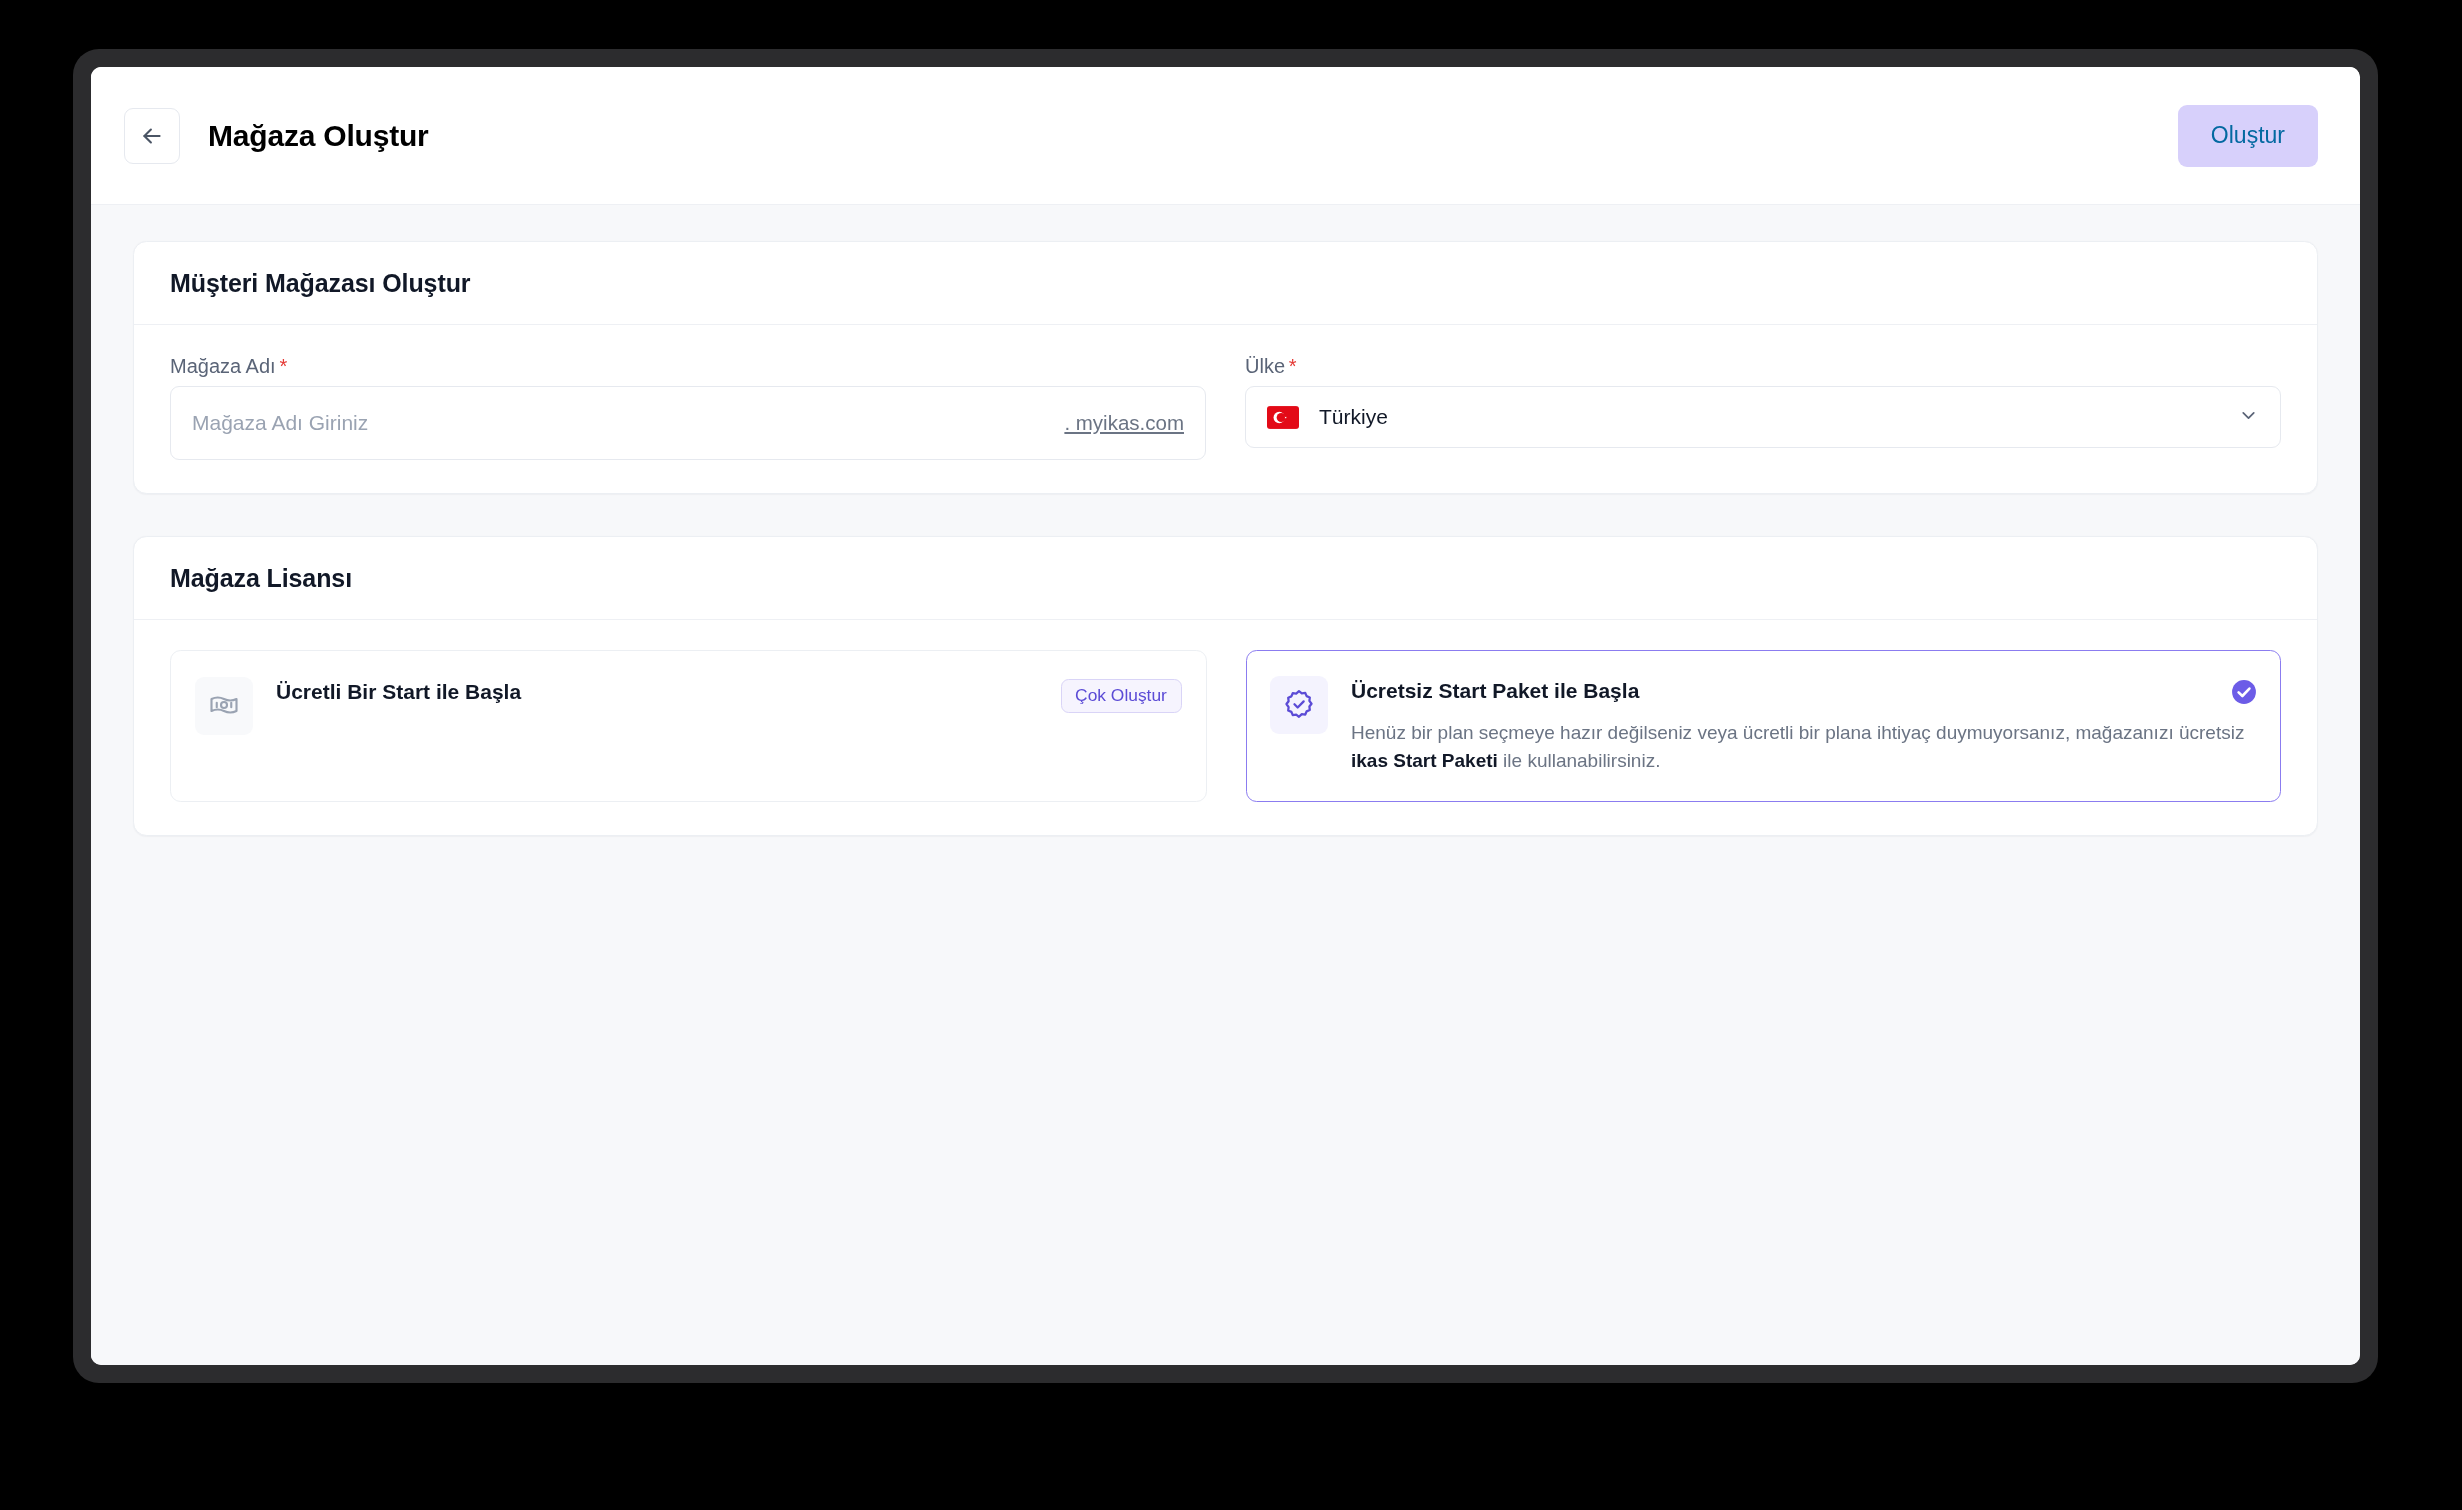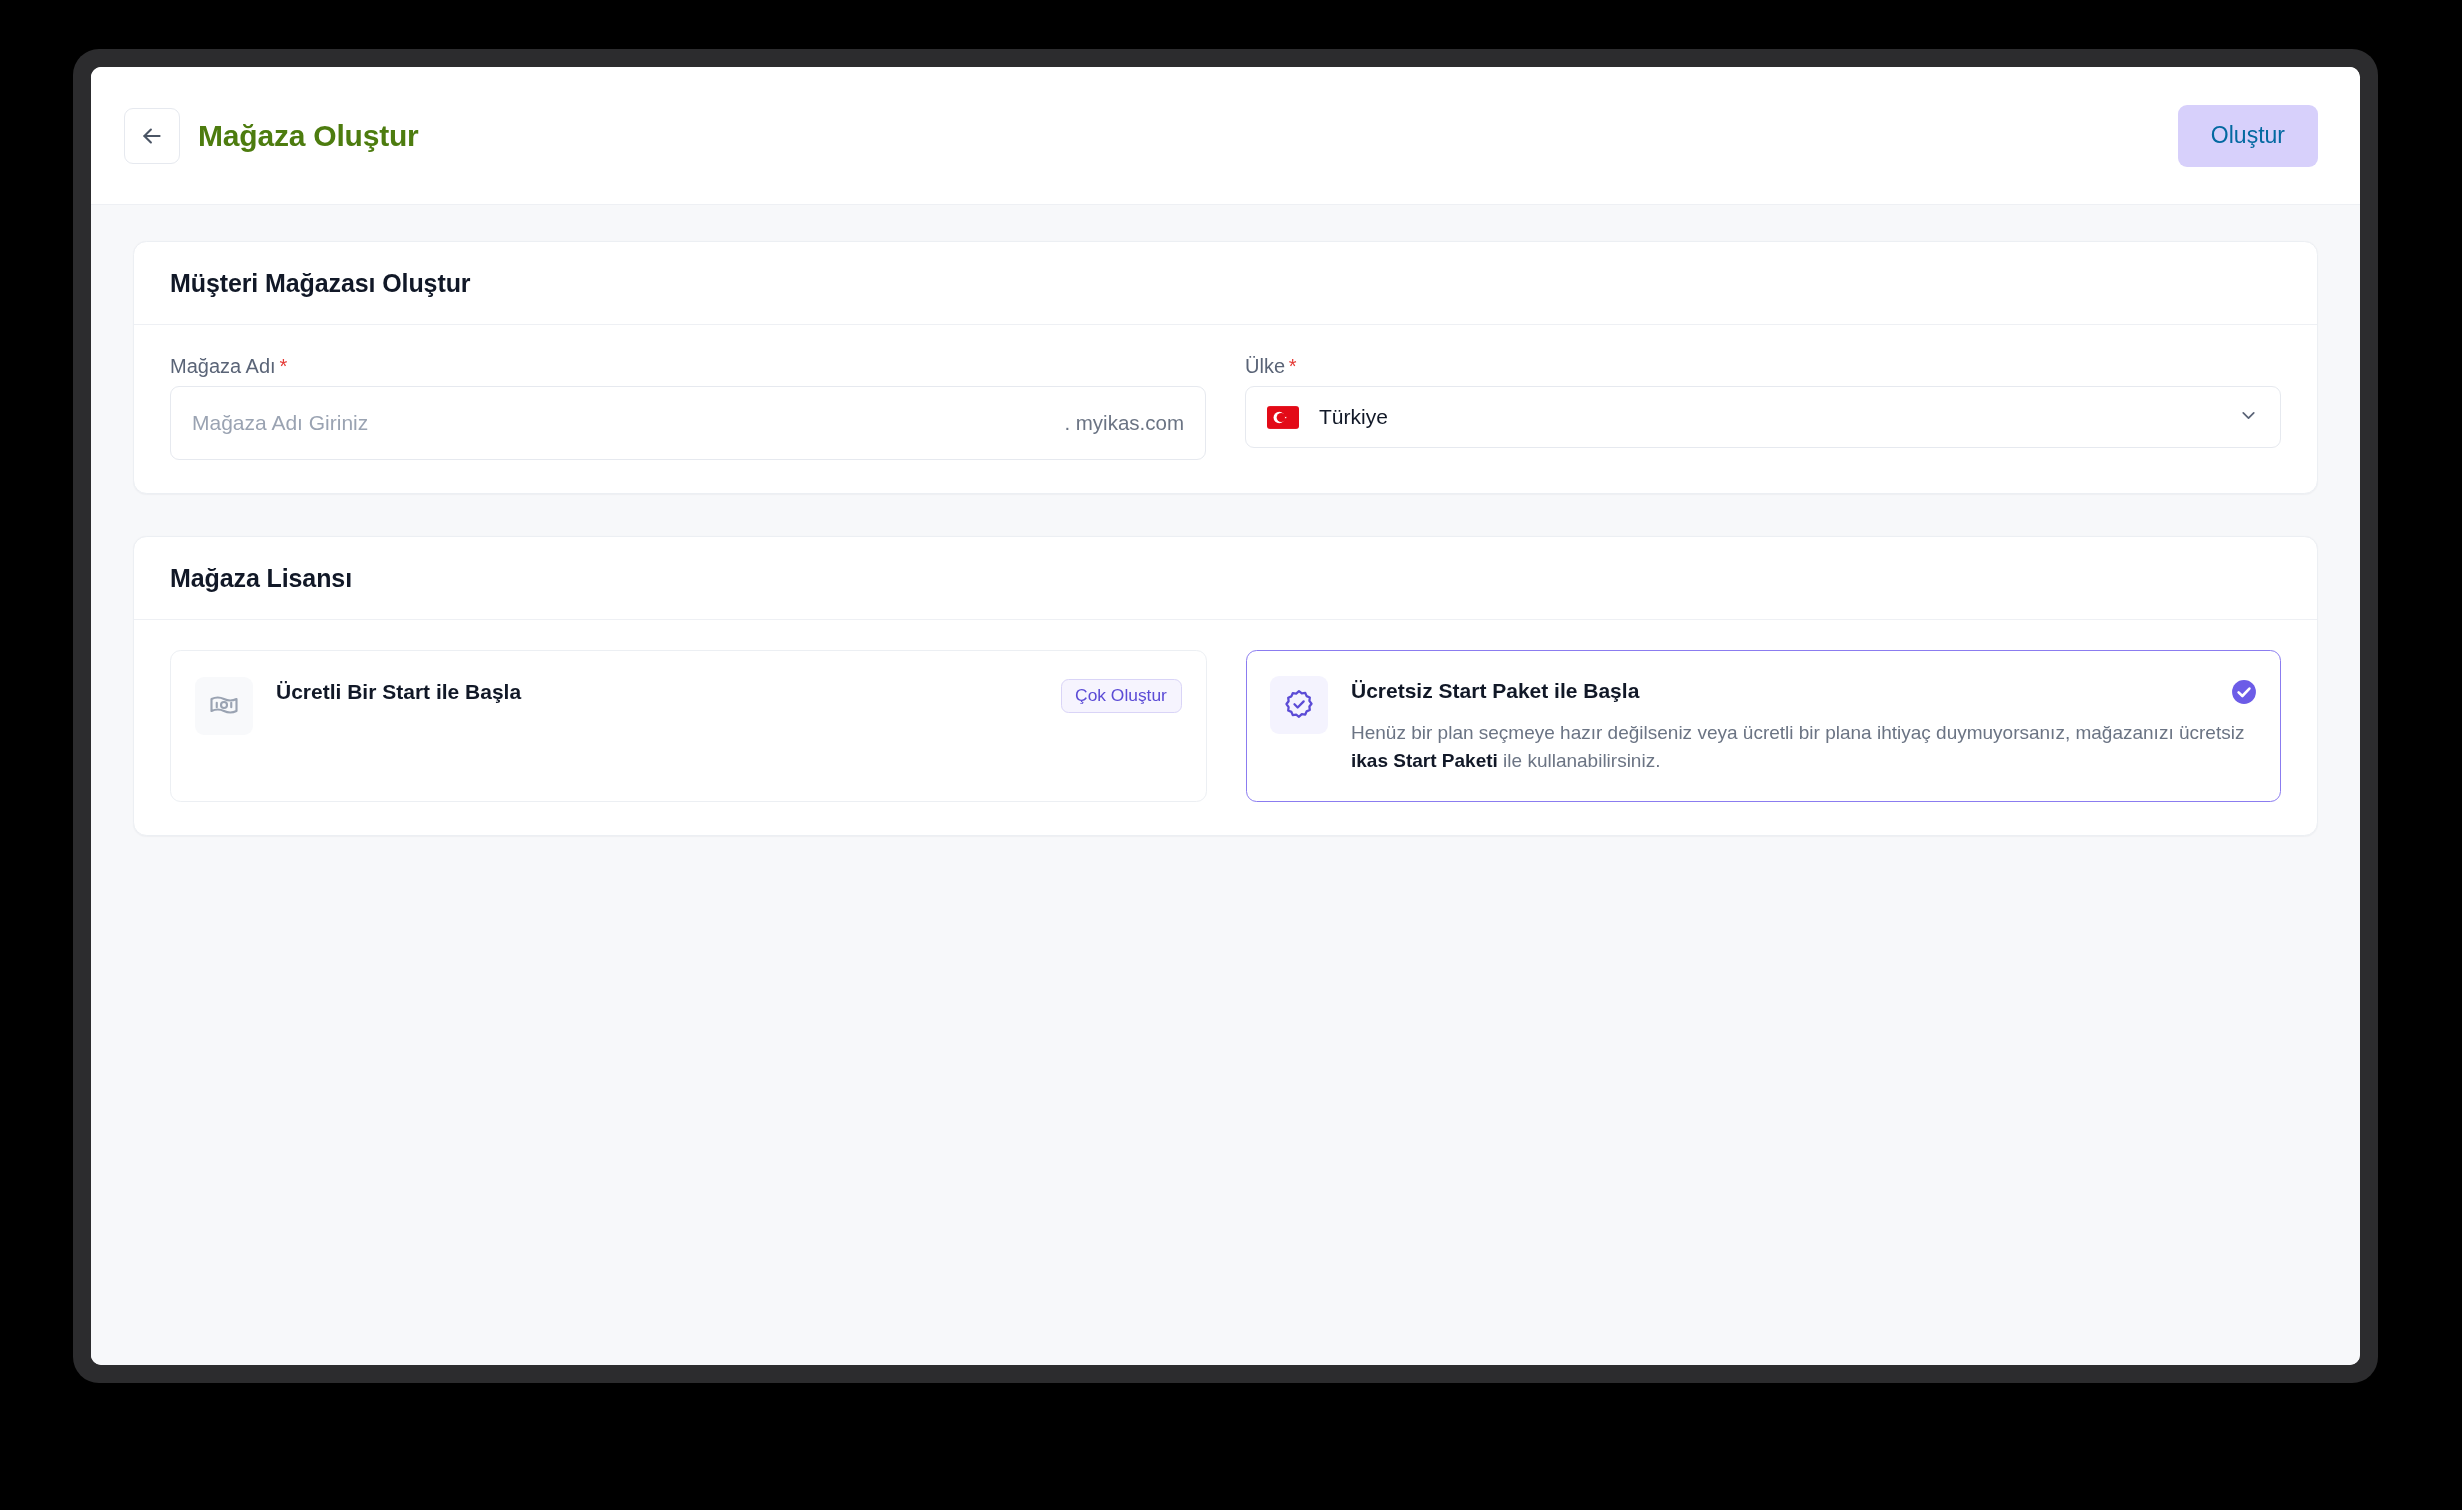--- a/index.html
+++ b/index.html
@@ -55,24 +55,24 @@
     background: #ffffff;
     display: flex;
     align-items: center;
     justify-content: center;
     cursor: pointer;
     flex: 0 0 auto;
   }
   .back-button svg { display: block; }
 
   .header-title {
-    margin-left: 18px;
+    margin-left: 28px;
     font-size: 30px;
     font-weight: 600;
-    color: #4d7c0f;
+    color: #000000;
     letter-spacing: -0.2px;
     white-space: nowrap;
   }
 
   .header-spacer { flex: 1 1 auto; }
 
   .create-button {
     background: #d7d0fb;
     color: #0369a1;
     border: none;
@@ -153,20 +153,21 @@
     color: #111827;
     min-width: 0;
   }
   .text-input::placeholder { color: #9aa3b2; }
 
   .input-suffix {
     font-size: 20.5px;
     color: #6b7484;
     white-space: nowrap;
     padding-left: 13.6px;
+    text-decoration: underline;
   }
 
   .select-wrap {
     display: flex;
     align-items: center;
     height: 62px;
     background: #ffffff;
     border: 0.8px solid #e6e9ef;
     border-radius: 9px;
     padding: 0 21px;

